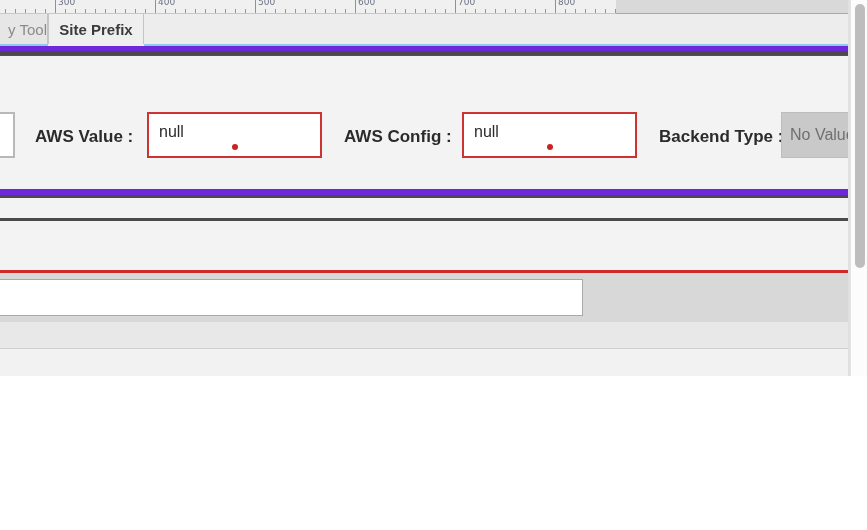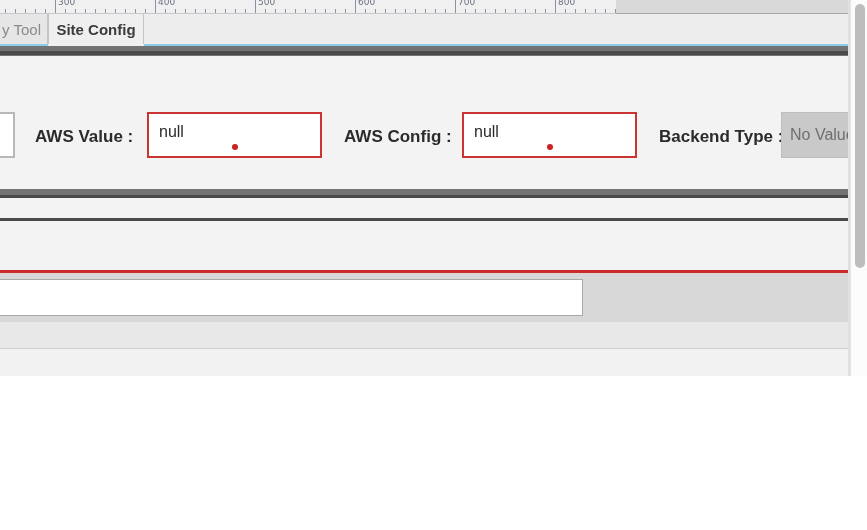--- a/index.html
+++ b/index.html
@@ -12,21 +12,21 @@
     height: 530px;
     overflow: hidden;
     font-family: "Liberation Sans", sans-serif;
     -webkit-font-smoothing: antialiased;
   }
 
   .screen {
     position: relative;
     width: 867px;
     height: 376px;
-    background: #737373;
+    background: #6d28d9;
     overflow: hidden;
   }
 
   
   .ruler {
     position: absolute;
     left: 0;
     top: 0;
     width: 616px;
     height: 13px;
@@ -89,21 +89,20 @@
     font-size: 15px;
     color: #5a5a5a;
     border-right: 1px solid #c4c4c4;
     background: #e3e3e3;
     overflow: hidden;
     white-space: nowrap;
   }
   .tab.inactive {
     left: 0;
     width: 48px;
-    padding-right: 6px;
     justify-content: flex-end;
     color: #8b8b8b;
     background: #e6e6e6;
   }
   .tab.active {
     left: 48px;
     width: 96px;
     background: #efefef;
     color: #3b3b3b;
     font-weight: bold;
@@ -402,21 +401,21 @@
     </div>
   <div class="ruler-rest"></div>
 
   <div class="tabstrip">
     <div class="tabstrip-fill"></div>
     <div class="tab-empty"></div>
     <div class="tab inactive">
       <span>y Tool</span>
     </div>
     <div class="tab active">
-      <span>Site Config</span>
+      <span>Site Prefix</span>
     </div>
   </div>
   <div class="tab-underline"></div>
   <div class="tab-underline-white"></div>
 
   <div class="darkbar-top"></div>
 
   <div class="form-panel">
 
     <div class="partial-input"></div>

